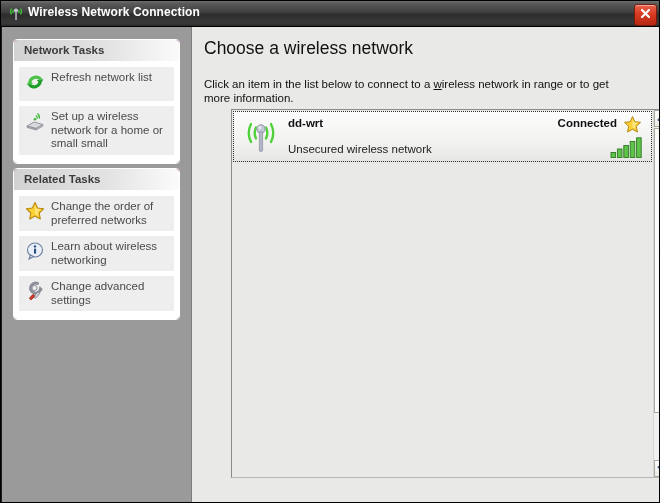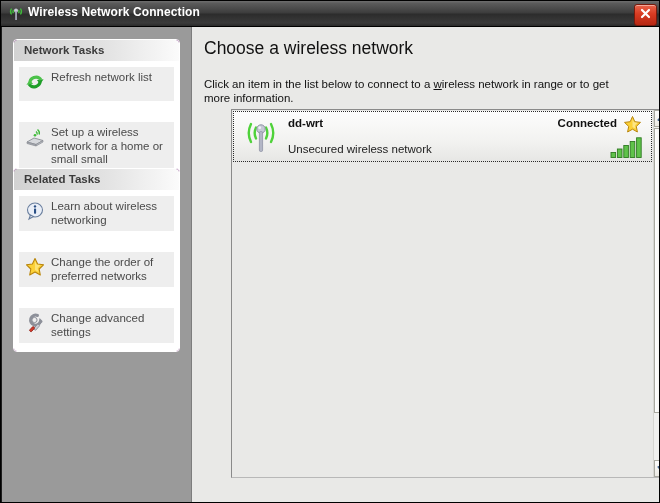--- a/index.html
+++ b/index.html
@@ -104,21 +104,21 @@
   .panel-body {
     background: #ffffff;
     padding: 6px 5px 8px 5px;
   }
   .task {
     position: relative;
     display: block;
     min-height: 26px;
     padding: 4px 4px 4px 32px;
     background: #eeeeee;
-    margin-bottom: 21px;
+    margin-bottom: 5px;
     cursor: pointer;
   }
   .task:last-child { margin-bottom: 0; }
   .task-icon {
     position: absolute;
     left: 5px; top: 4px;
     width: 22px; height: 22px;
   }
   .task-label {
     display: block;
@@ -338,37 +338,37 @@
         </div>
       </div>
 
       <div class="panel" style="top:141px;">
         <div class="panel-header">Related Tasks</div>
         <div class="panel-body">
 
           <div class="task">
             <span class="task-icon">
               <svg width="22" height="22" viewBox="0 0 22 22">
+                <polygon points="11,2.5 13.6,8 19.5,8.8 15.2,13 16.3,19 11,16.1 5.7,19 6.8,13 2.5,8.8 8.4,8" fill="#fcd138" stroke="#b9860d" stroke-width="1.1" stroke-linejoin="round"></polygon>
+                <polygon points="11,5 12.6,8.6 16.4,9.2 13.6,11.9 14.3,15.7 11,13.9" fill="#fde98c" opacity="0.75"></polygon>
+              </svg>
+            </span>
+            <span class="task-label">Change the order of preferred networks</span>
+          </div>
+
+          <div class="task">
+            <span class="task-icon">
+              <svg width="22" height="22" viewBox="0 0 22 22">
                 <ellipse cx="11" cy="10" rx="7.5" ry="7" fill="#e9eef7" stroke="#6a7f9e" stroke-width="1.1"></ellipse>
                 <path d="M6.5 15 L5 19 L9.5 16.5 Z" fill="#e9eef7" stroke="#6a7f9e" stroke-width="1.1"></path>
                 <circle cx="11" cy="6.4" r="1.2" fill="#2a4f85"></circle>
                 <rect x="10" y="8.4" width="2.1" height="5.4" rx="0.7" fill="#2a4f85"></rect>
               </svg>
             </span>
             <span class="task-label">Learn about wireless networking</span>
-          </div>
-
-          <div class="task">
-            <span class="task-icon">
-              <svg width="22" height="22" viewBox="0 0 22 22">
-                <polygon points="11,2.5 13.6,8 19.5,8.8 15.2,13 16.3,19 11,16.1 5.7,19 6.8,13 2.5,8.8 8.4,8" fill="#fcd138" stroke="#b9860d" stroke-width="1.1" stroke-linejoin="round"></polygon>
-                <polygon points="11,5 12.6,8.6 16.4,9.2 13.6,11.9 14.3,15.7 11,13.9" fill="#fde98c" opacity="0.75"></polygon>
-              </svg>
-            </span>
-            <span class="task-label">Change the order of preferred networks</span>
           </div>
 
           <div class="task">
             <span class="task-icon">
               <svg width="22" height="22" viewBox="0 0 22 22">
                 <path d="M13.5 3.5 A5 5 0 1 0 16.5 9 L17 9.5" stroke="#8d9099" stroke-width="3" fill="none" stroke-linecap="round"></path>
                 <circle cx="10.5" cy="8" r="2.6" fill="#eeeeee" stroke="#8d9099" stroke-width="1"></circle>
                 <rect x="11.5" y="12" width="2.6" height="6.5" rx="0.6" transform="rotate(42 12.8 15)" fill="#c9ccd3" stroke="#85888f" stroke-width="0.8"></rect>
                 <rect x="7" y="14.5" width="2.4" height="5.5" rx="0.6" transform="rotate(42 8.2 17)" fill="#d63a2a" stroke="#8e2318" stroke-width="0.8"></rect>
               </svg>

